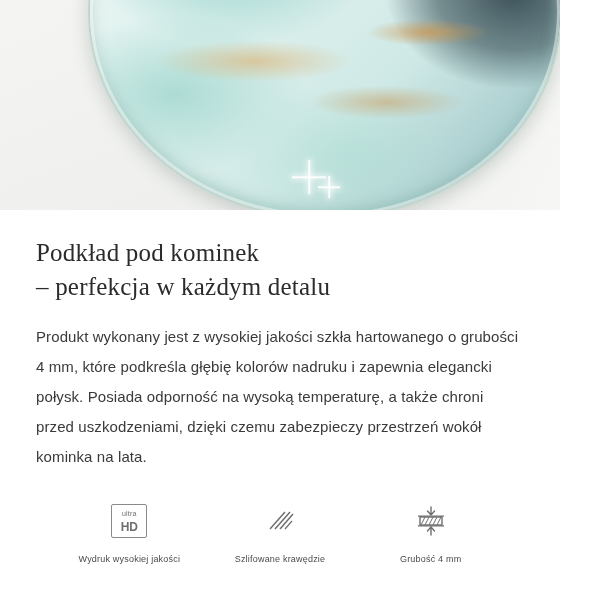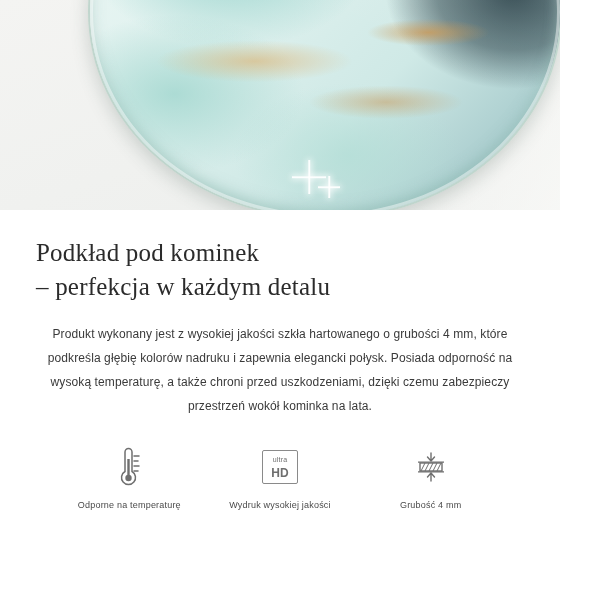--- a/index.html
+++ b/index.html
@@ -123,26 +123,25 @@
     font-size: 25px;
     line-height: 1.36;
     color: #2b2b2b;
     letter-spacing: 0.2px;
   }
   h1.headline .line {
     display: block;
   }
   p.body-copy {
     margin: 18px 0 0 0;
-    font-size: 12px;
+    font-size: 15px;
     line-height: 2.0;
     color: #3a3a3a;
     letter-spacing: 0.1px;
     max-width: 540px;
-    text-align: center;
   }
 
   
   .features {
     margin-top: 26px;
     display: grid;
     grid-template-columns: repeat(3, 1fr);
     row-gap: 18px;
     padding: 0 18px;
   }
@@ -199,44 +198,44 @@
 
   <div class="content">
     <h1 class="headline">
       <span class="line">Podkład pod kominek</span>
       <span class="line">– perfekcja w każdym detalu</span>
     </h1>
     <p class="body-copy">Produkt wykonany jest z wysokiej jakości szkła hartowanego o grubości 4 mm, które podkreśla głębię kolorów nadruku i zapewnia elegancki połysk. Posiada odporność na wysoką temperaturę, a także chroni przed uszkodzeniami, dzięki czemu zabezpieczy przestrzeń wokół kominka na lata.</p>
 
     <div class="features">
 
-      <div class="feature">
-        <div class="feature-icon">
-          <svg width="40" height="44" viewBox="0 0 40 44" fill="none" stroke="#6f6f6f" stroke-width="1.5">
-            <path d="M16 7a3.5 3.5 0 0 1 7 0v19.5a7 7 0 1 1-7 0V7z"></path>
-            <circle cx="19.5" cy="33" r="3.2" fill="#6f6f6f" stroke="none"></circle>
-            <rect x="18.3" y="14" width="2.4" height="17" fill="#6f6f6f" stroke="none"></rect>
-            <path d="M25 11h5M25 16h4M25 21h5M25 26h4" stroke-linecap="round"></path>
-          </svg>
-        </div>
-        <div class="feature-label">Odporne na temperaturę</div>
-      </div>
 
       <div class="feature">
         <div class="feature-icon">
           <div class="ultrahd">
             <span class="u1">ultra</span>
             <span class="u2">HD</span>
           </div>
         </div>
         <div class="feature-label">Wydruk wysokiej jakości</div>
       </div>
 
 
 
+      <div class="feature">
+        <div class="feature-icon">
+          <svg width="40" height="40" viewBox="0 0 40 40" fill="none" stroke="#6f6f6f" stroke-width="1.5">
+            <path d="M10 28L25 11"></path>
+            <path d="M15 28L30 11"></path>
+            <path d="M20 28L33 13"></path>
+            <path d="M25 28l7-8" stroke-width="1.2"></path>
+          </svg>
+        </div>
+        <div class="feature-label">Szlifowane krawędzie</div>
+      </div>
 
       <div class="feature">
         <div class="feature-icon">
           <svg width="40" height="40" viewBox="0 0 40 40" fill="none" stroke="#6f6f6f" stroke-width="1.4">
             <path d="M20 6v8M20 14l-3.5-4M20 14l3.5-4" stroke-linecap="round" stroke-linejoin="round"></path>
             <rect x="9" y="16" width="22" height="8" fill="none"></rect>
             <path d="M10 24l4-8M14 24l4-8M18 24l4-8M22 24l4-8M26 24l4-8" stroke-width="1"></path>
             <path d="M20 34v-8M20 26l-3.5 4M20 26l3.5 4" stroke-linecap="round" stroke-linejoin="round"></path>
             <path d="M7 15.2h26M7 24.8h26" stroke-width="1.2"></path>
           </svg>

